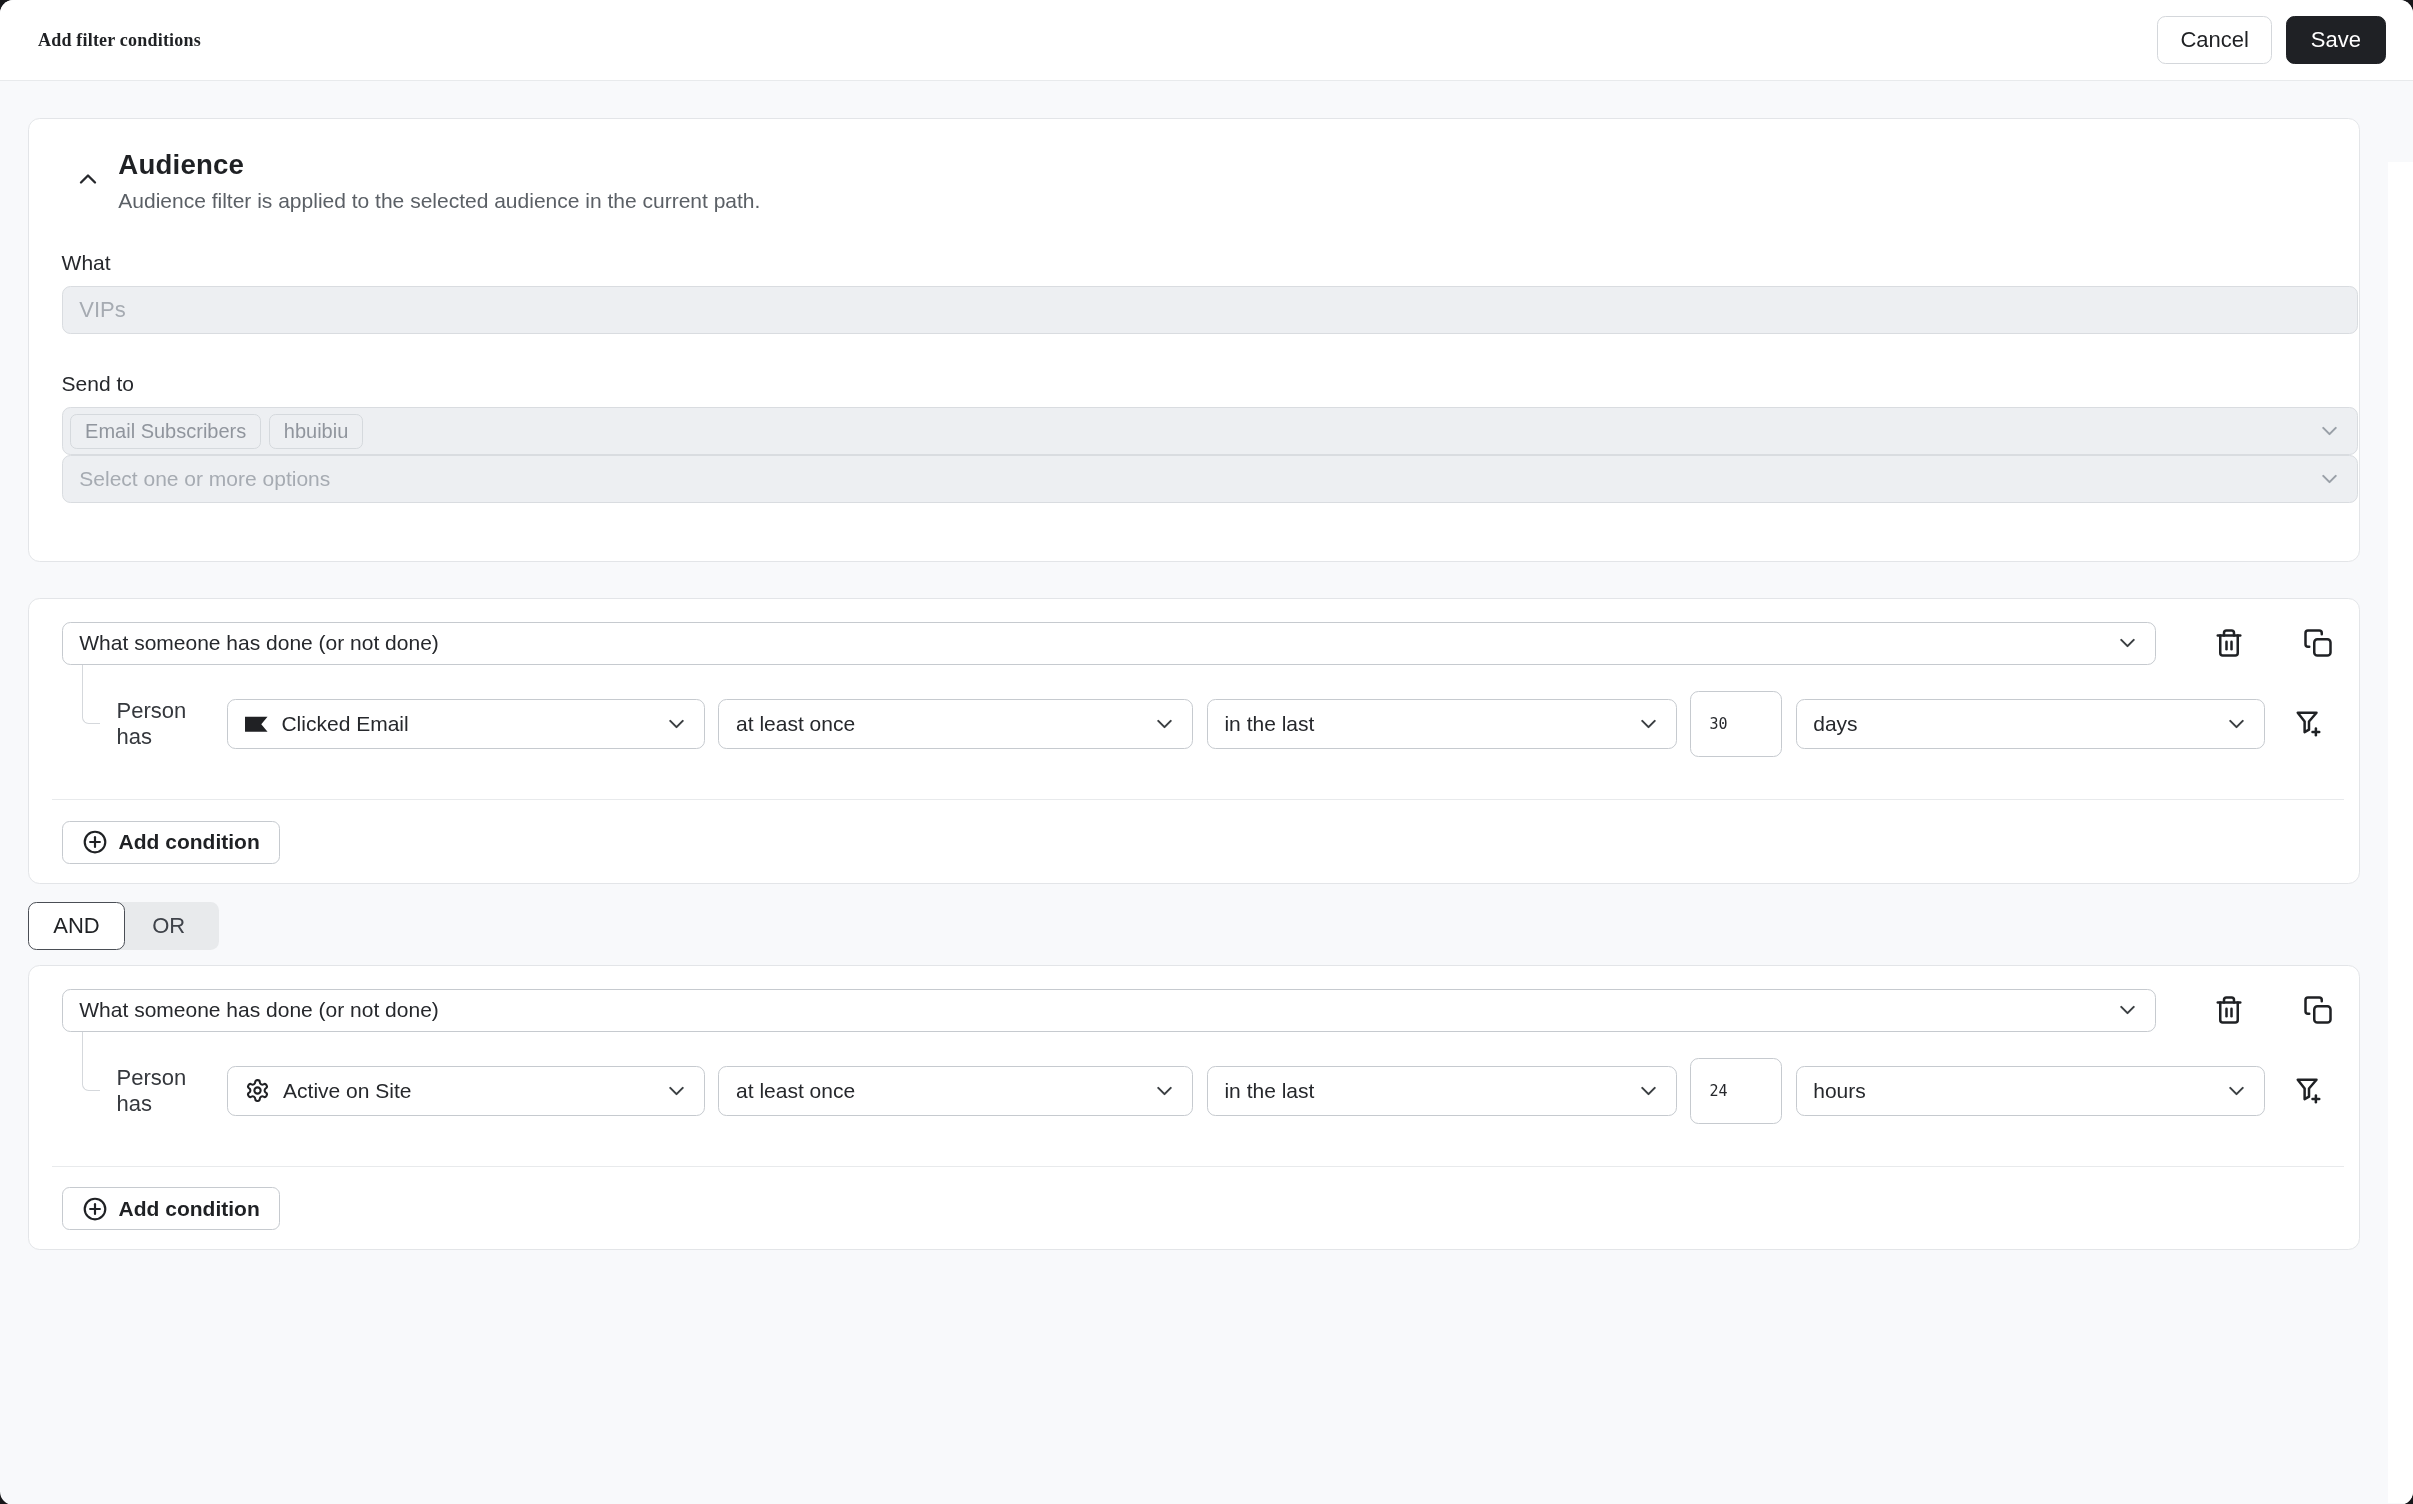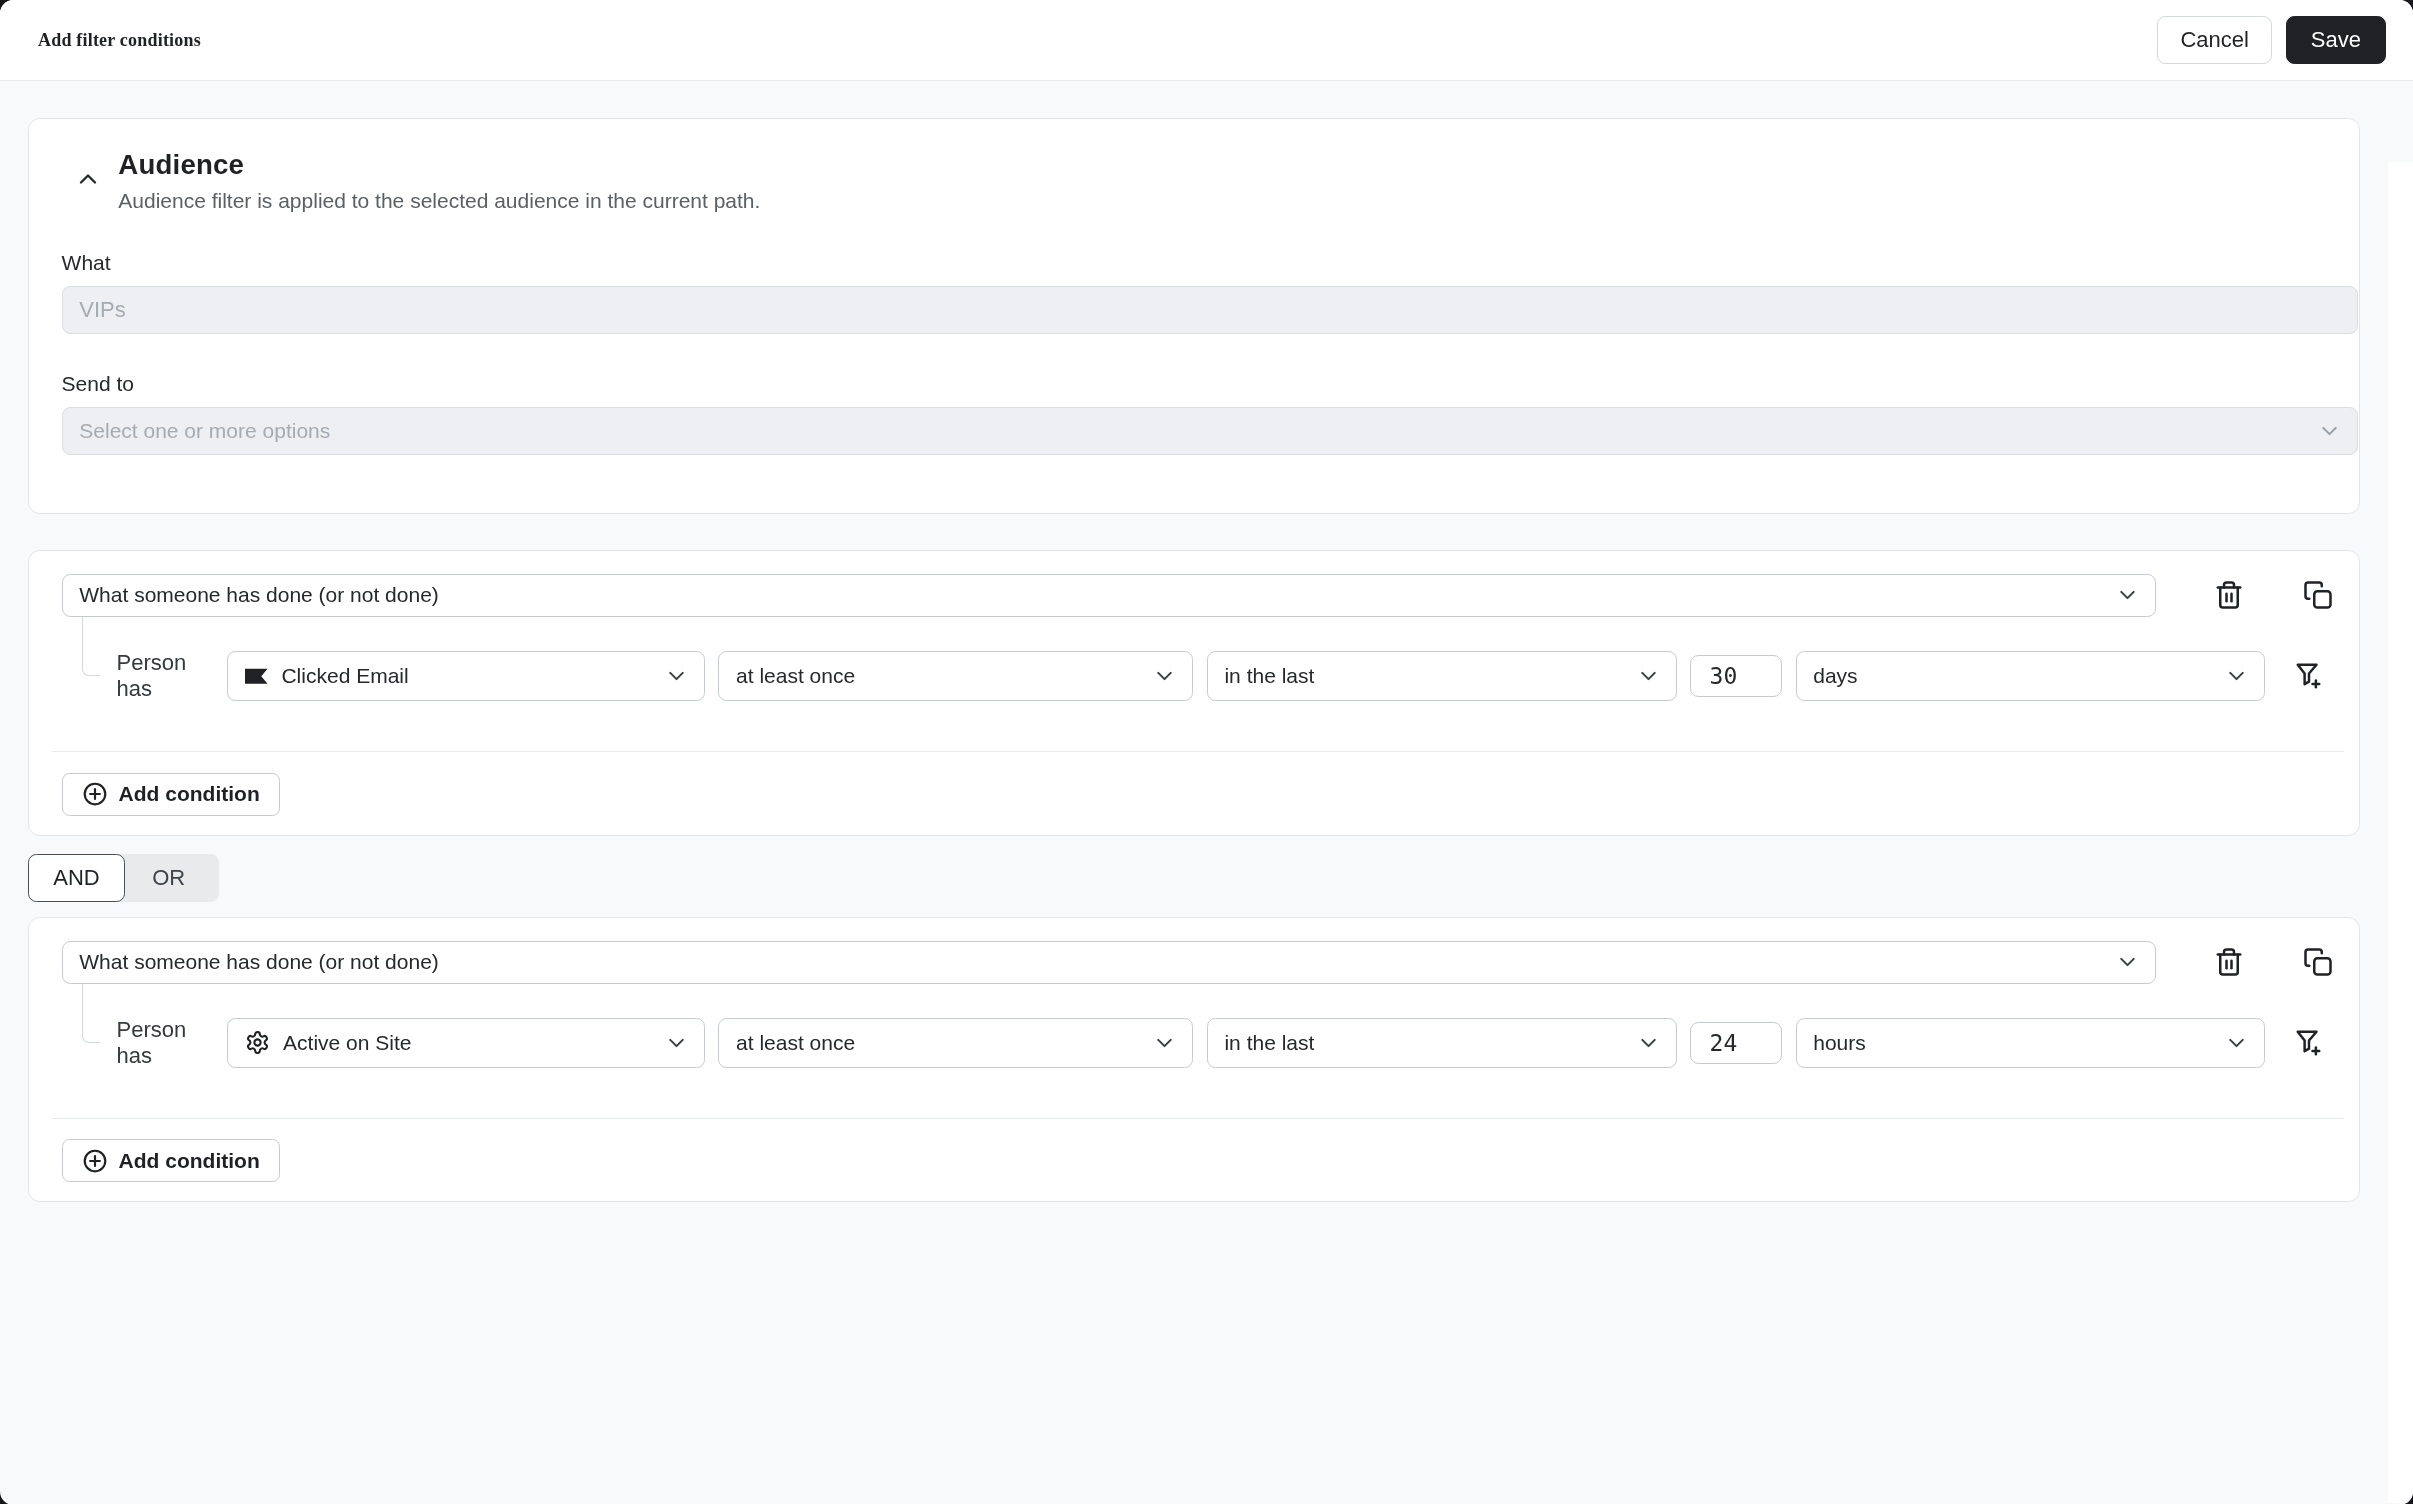--- a/index.html
+++ b/index.html
@@ -106,23 +106,23 @@
     position:absolute; left:20px; top:-34px; width:18.4px; height:59px;
     border-left:1.7px solid #d5d8dc; border-bottom:1.7px solid #d5d8dc;
     border-bottom-left-radius:6.7px;
   }
   .cond-row { display:flex; align-items:center; gap:13.4px; margin-left:55px; height:50px; }
   .prefix { font-size:22px; color:#35383d; width:97px; flex:0 0 auto; }
   .sel-metric { width:478px; height:50px; gap:13.4px; }
   .sel-freq { width:475px; height:50px; }
   .sel-tf { width:470px; height:50px; }
   .num-input {
-    width:92px; height:42px; background:#fff;
+    width:92px; height:66px; background:#fff;
     border:0.8px solid #c6cacf; border-radius:8.4px;
-    font-size:23px; font-family:"DejaVu Sans Mono", monospace;
+    font-size:15px; font-family:"DejaVu Sans Mono", monospace;
     color:#26282c; padding:0 0 0 18.4px; outline:none;
   }
   .sel-unit { width:469px; height:50px; }
   .filter-btn { margin-left:15px; }
   .divider { height:0.8px; background:#e8eaec; margin:50px -10px 0 -10px; }
   .add-btn {
     margin-top:21px; height:43px; border-radius:7.5px;
     border:0.8px solid #c6cacf; background:#fff; cursor:pointer;
     display:inline-flex; align-items:center; gap:11px;
     padding:0 19px; font-size:21px; font-weight:700; color:#1f2124;
@@ -170,20 +170,29 @@
         <div>
           <div class="aud-title">Audience</div>
           <div class="aud-sub">Audience filter is applied to the selected audience in the current path.</div>
         </div>
       </div>
 
       <div class="field-label">What</div>
       <input class="gray-input" type="text" placeholder="VIPs" style="">
 
       <div class="field-label">Send to</div>
+      <div class="gray-select">
+        <span class="chip">Email Subscribers</span>
+        <span class="chip">hbuibiu</span>
+        <span class="caret">
+          <svg width="25" height="25" viewBox="0 0 24 24" fill="none" stroke="#9aa0a8" stroke-width="2" stroke-linecap="round" stroke-linejoin="round">
+              <path d="M6 9l6 6 6-6"></path>
+            </svg>
+        </span>
+      </div>
 
       <div class="gray-select">
         <span class="placeholder">Select one or more options</span>
         <span class="caret">
           <svg width="25" height="25" viewBox="0 0 24 24" fill="none" stroke="#9aa0a8" stroke-width="2" stroke-linecap="round" stroke-linejoin="round">
               <path d="M6 9l6 6 6-6"></path>
             </svg>
         </span>
       </div>
     </div>

